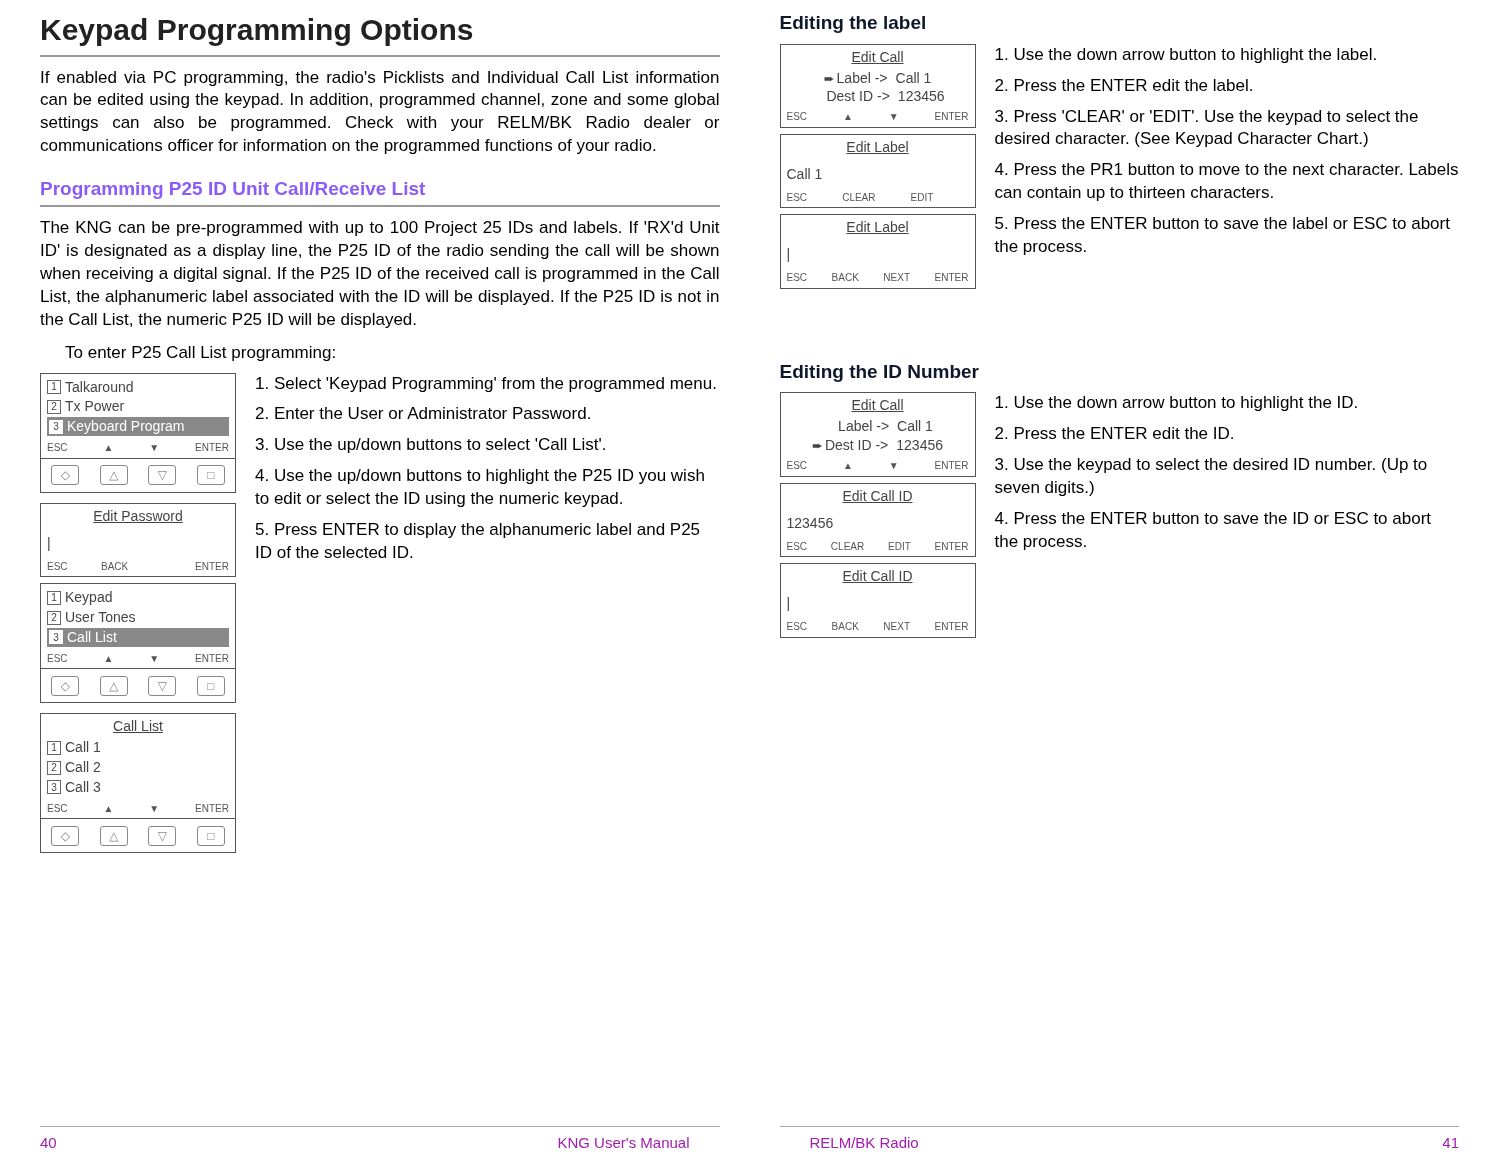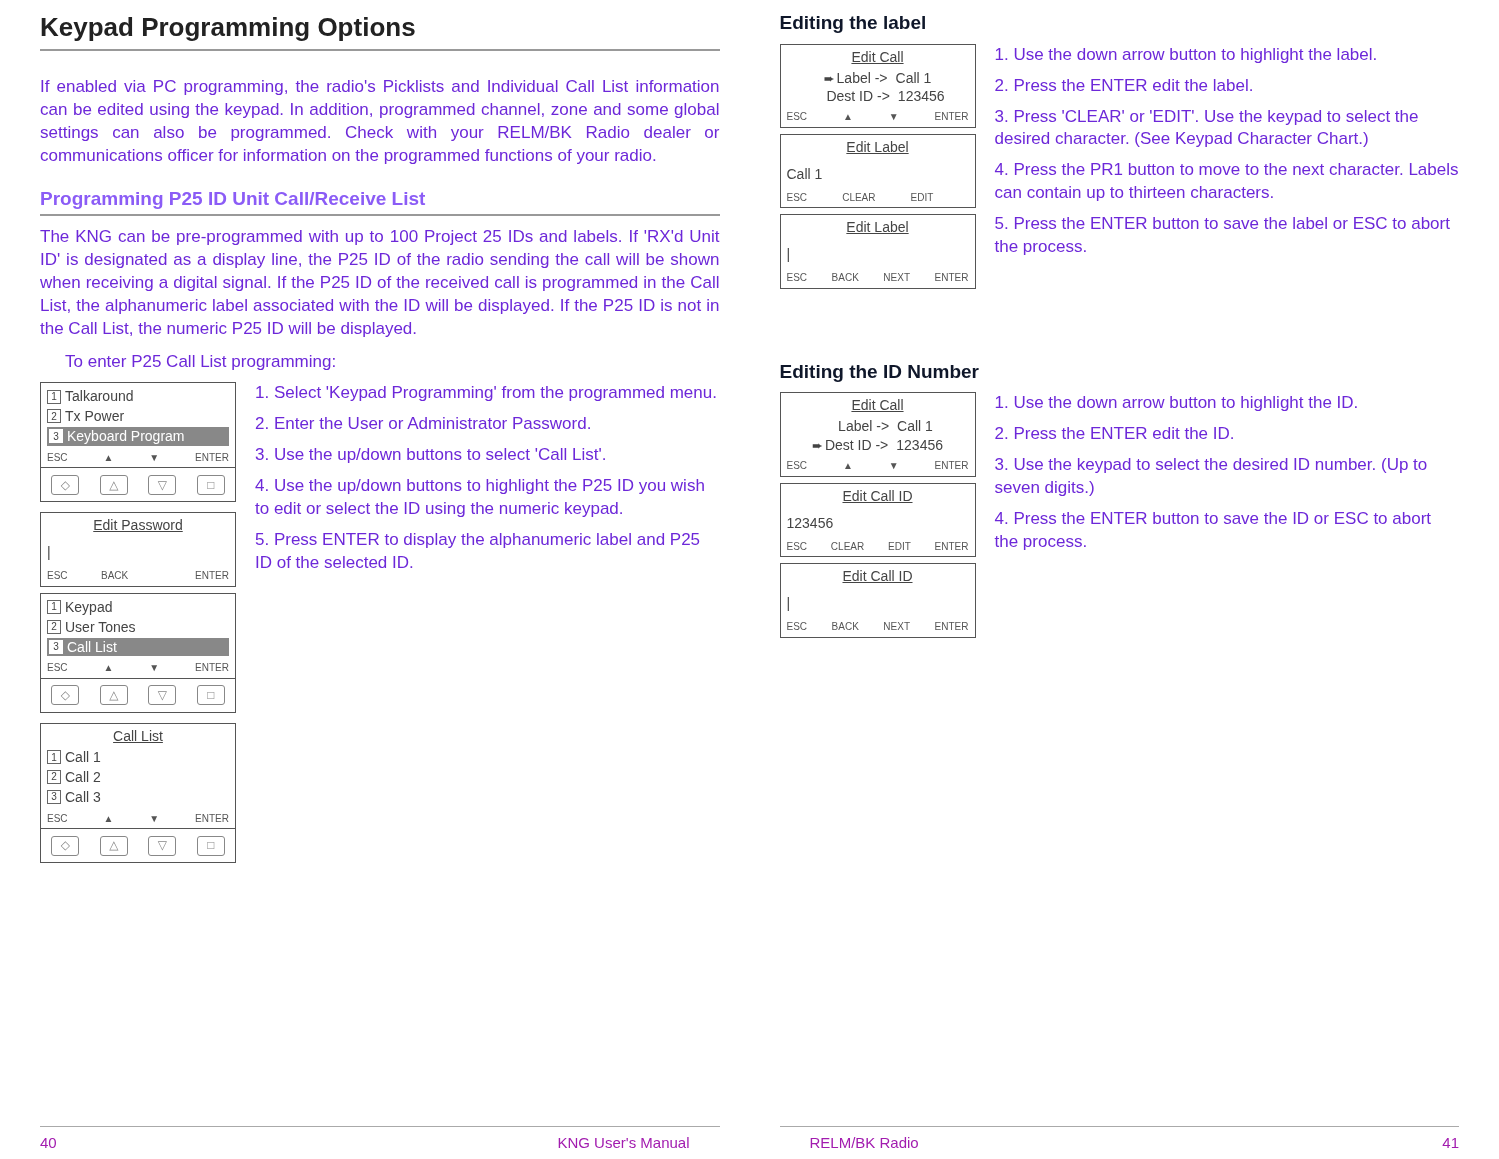--- a/index.html
+++ b/index.html
@@ -10,24 +10,24 @@
     width: 1499px;
     height: 1159px;
     display: flex;
     padding: 10px 40px 0 40px;
     font-size: 17px;
     line-height: 1.35;
   }
   .page { width: 50%; padding: 0 30px; position: relative; }
   .page-left { padding-left: 0; }
   .page-right { padding-right: 0; }
-  h1 { font-size: 26px; font-weight: bold; border-bottom: 2px solid #999; padding-bottom: 4px; margin-bottom: 25px; color: #222; }
+  h1 { font-size: 30px; font-weight: bold; border-bottom: 2px solid #999; padding-bottom: 4px; margin-bottom: 10px; color: #222; }
   h2 { font-size: 19px; font-weight: bold; border-bottom: 2px solid #999; padding-bottom: 3px; margin: 18px 0 10px; color: #8b5cf6; }
   h3 { font-size: 19px; font-weight: bold; margin-bottom: 8px; color: #0f172a; }
-  p { margin-bottom: 10px; text-align: justify; color: #6d28d9; }
+  p { margin-bottom: 10px; text-align: justify; color: #000000; }
   .indented { padding-left: 25px; margin-bottom: 8px; }
   .row { display: flex; margin-bottom: 14px; }
   .row .diagrams { width: 205px; flex-shrink: 0; }
   .row .steps { flex: 1; padding-left: 10px; }
   .steps p { text-align: left; margin-bottom: 8px; }
   .screen {
     border: 1.5px solid #555;
     width: 196px;
     margin-bottom: 6px;
     background: #fff;

